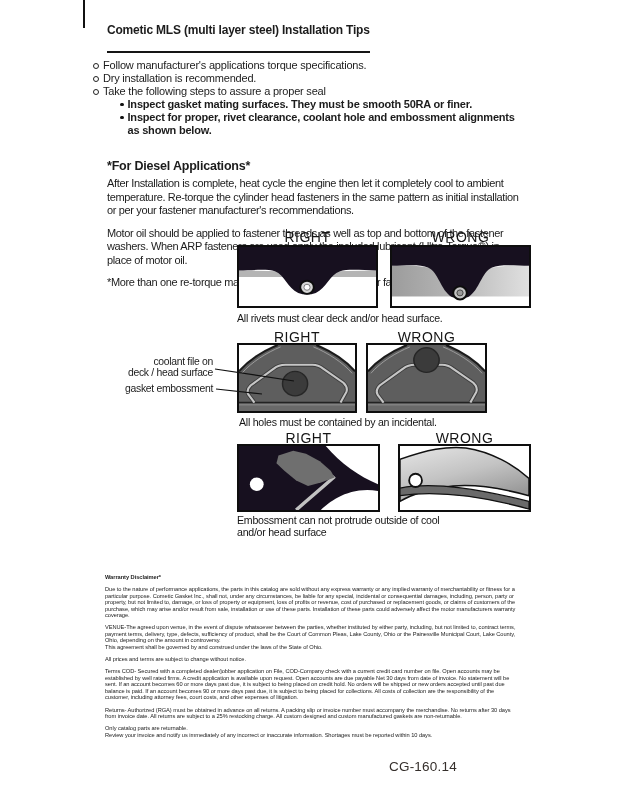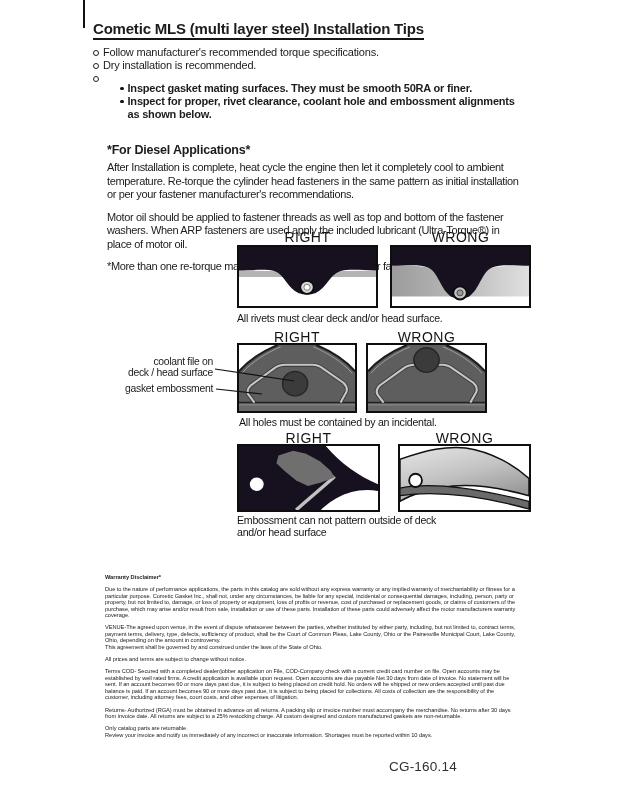--- a/index.html
+++ b/index.html
@@ -5,23 +5,23 @@
   html,body { margin:0; padding:0; background:#ffffff; }
   .page {
     position:relative; width:618px; height:800px; background:#ffffff;
     font-family:"Liberation Sans", sans-serif; color:#1c1c1c; overflow:hidden;
   }
   .corner-mark { position:absolute; left:83px; top:0; width:2px; height:28px; background:#111; }
 
   
   .content { position:absolute; left:93px; top:20px; width:430px; }
   .title {
-    margin:0 0 6px 0; display:inline-block;
-    font-size:15px; font-weight:bold; letter-spacing:-0.2px;
-    border-bottom:2px solid #151515; padding-bottom:1px;
+    margin:0 0 6px 14px; display:inline-block;
+    font-size:12px; font-weight:bold; letter-spacing:-0.2px;
+    border-bottom:2px solid #151515; padding-bottom:14px;
   }
   .title-wrap { margin:0; }
   .bullet { display:flex; align-items:flex-start; font-size:11px; line-height:13px; letter-spacing:-0.2px; }
   .glyph-o { flex:0 0 auto; width:4px; height:4px; border:1px solid #222; border-radius:50%; margin:4px 4px 0 0; }
   .bullet.sub { margin-left:27px;font-weight:bold; }
   .glyph-f { flex:0 0 auto; width:3.5px; height:3.5px; background:#111; border-radius:50%; margin:4.5px 4px 0 0; }
   .diesel-h { margin:22px 0 4px 14px; font-size:12.5px; font-weight:bold; letter-spacing:-0.2px; }
   .para { margin:0 0 9px 14px; width:414px; font-size:11px; line-height:13.5px; letter-spacing:-0.35px; }
 
   
@@ -45,28 +45,29 @@
 <body>
 
 <div class="page">
   <div class="corner-mark"></div>
 
   <div class="content">
     <p class="title-wrap"><span class="title">Cometic MLS (multi layer steel) Installation Tips</span></p>
 
     <div class="bullet">
       <span class="glyph-o"></span>
-      <span>Follow manufacturer's recommended torque specifications.</span>
+      <span>Follow manufacturer's applications torque specifications.</span>
     </div>
     <div class="bullet">
       <span class="glyph-o"></span>
       <span>Dry installation is recommended.</span>
     </div>
     <div class="bullet">
       <span class="glyph-o"></span>
+      <span>Take the following steps to assure a proper seal</span>
     </div>
     <div class="bullet sub">
       <span class="glyph-f"></span>
       <span>Inspect gasket mating surfaces.  They must be smooth 50RA or finer.</span>
     </div>
     <div class="bullet sub">
       <span class="glyph-f"></span>
       <span>Inspect for proper, rivet clearance, coolant hole and embossment alignments as shown below.</span>
     </div>
 
@@ -180,21 +181,21 @@
             <stop offset="1" stop-color="#9a9a9a"></stop>
         </linearGradient>
       </defs>
       <rect x="0" y="0" width="141" height="67" fill="#ffffff"></rect>
       <path d="M0,14 C30,4 50,0 72,2 C100,6 125,20 141,34 L141,52 C110,44 80,40 58,42 C36,44 14,50 0,58 Z" fill="url(#g2)" stroke="#111111" stroke-width="1.6"></path>
       <path d="M0,44 C40,37 90,46 141,58 L141,66 C95,54 45,46 0,52 Z" fill="#6a6a6a" stroke="#111111" stroke-width="1.3"></path>
       <circle cx="17" cy="36" r="7" fill="#ffffff" stroke="#111111" stroke-width="2"></circle>
     </svg>
   </div>
   <div class="caption" style="left:237px;top:514px;">
-    <div>Embossment can not pattern outside of deck</div>
+    <div>Embossment can not protrude outside of cool</div>
     <div>and/or head surface</div>
   </div>
 
   <div class="legal">
     <p class="lh sp">Warranty Disclaimer*</p>
     <p class="sp">Due to the nature of performance applications, the parts in this catalog are sold without any express warranty or any implied warranty of merchantability or fitness for a particular purpose.  Cometic Gasket Inc., shall not, under any circumstances, be liable for any special, incidental or consequential damages, including, person, party or property, but not limited to, damage, or loss of property or equipment, loss of profits or revenue, cost of purchased or replacement goods, or claims of customers of the purchase, which may arise and/or result from sale, installation or use of these parts.  Installation of these parts could adversely affect the motor manufacturers warranty coverage.</p>
     <p>VENUE-The agreed upon venue, in the event of dispute whatsoever between the parties, whether instituted by either party, including, but not limited to, contract terms, payment terms, delivery, type, defects, sufficiency of product, shall be the Court of Common Pleas, Lake County, Ohio or the Painesville Municipal Court, Lake County, Ohio, depending on the amount in controversy.</p>
     <p class="sp">This agreement shall be governed by and construed under the laws of the State of Ohio.</p>
     <p class="sp">All prices and terms are subject to change without notice.</p>
     <p class="sp">Terms COD- Secured with a completed dealer/jobber application on File, COD-Company check with a current credit card number on file.  Open accounts may be established by well rated firms.  A credit application is available upon request.  Open accounts are due payable Net 30 days from date of invoice.  No statement will be sent.  If an account becomes 60 or more days past due, it is subject to being placed on credit hold.  No orders will be shipped or new orders accepted until past due balance is paid.  If an account becomes 90 or more days past due, it is subject to being placed for collections.  All costs of collection are the responsibility of the customer, including attorney fees, court costs, and other expenses of litigation.</p>

